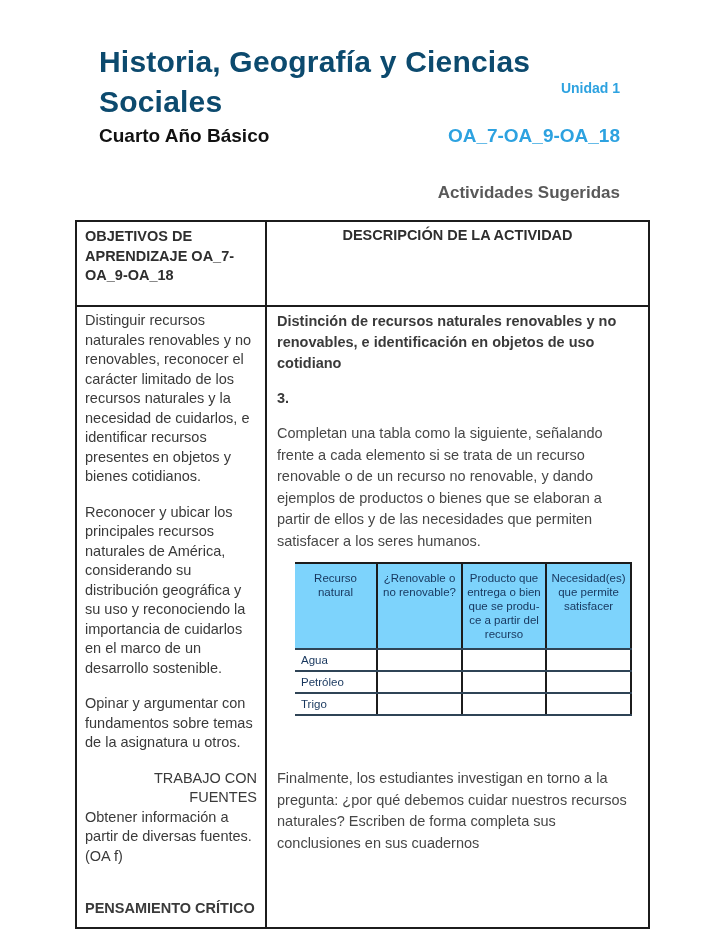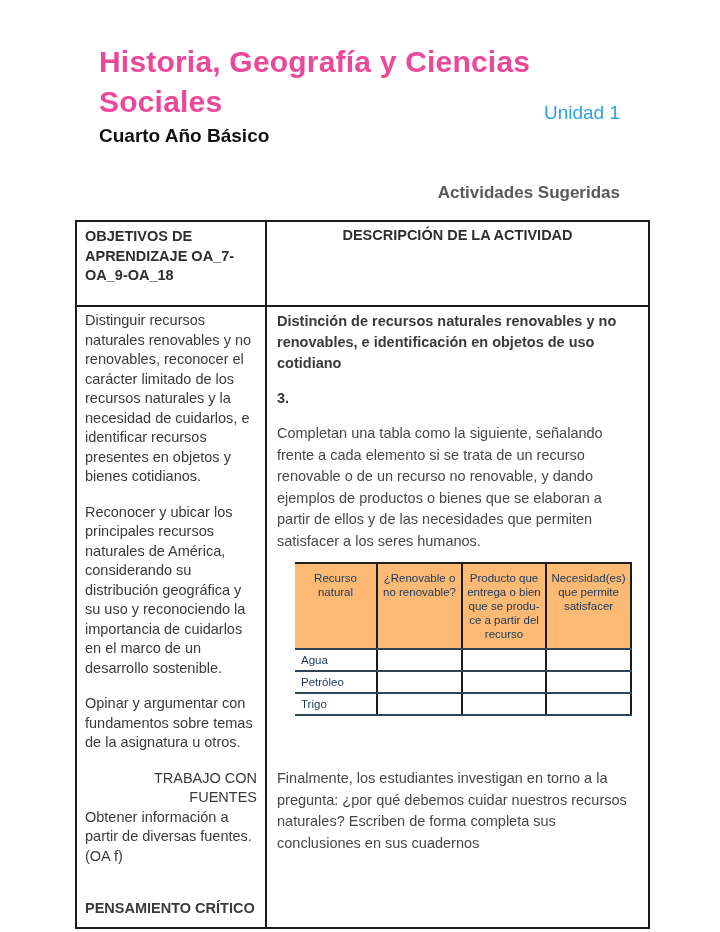--- a/index.html
+++ b/index.html
@@ -7,26 +7,26 @@
   body {
     width:720px; height:932px; overflow:hidden;
     font-family:"Liberation Sans", sans-serif;
     color:#3c3c3c;
   }
   .page { position:relative; width:720px; height:932px; background:#fff; }
 
   
   .doc-header { position:relative; margin:42px 100px 0 99px; }
   .doc-title {
-    color:#ec4899; font-size:30px; font-weight:bold; line-height:40px;
+    color:#0c4a6e; font-size:30px; font-weight:bold; line-height:40px;
     max-width:455px; letter-spacing:0.2px;
   }
   .unit-label {
-    position:absolute; right:0; top:60px;
-    color:#2da2e0; font-size:19px; font-weight:normal;
+    position:absolute; right:0; top:38px;
+    color:#2da2e0; font-size:14px; font-weight:bold;
   }
   .sub-row {
     display:flex; justify-content:space-between; align-items:baseline; margin-top:3px;gap:46px;
   }
   .grade-label { color:#111; font-size:19px; font-weight:bold; }
   .oa-codes   { color:#2da2e0; font-size:19px; font-weight:bold; }
 
   
   .section-title {
     margin-top:36px; width:573px; margin-left:47px;
@@ -64,21 +64,21 @@
   .activity-instructions { margin-top:14px; line-height:21.5px; }
   .activity-closing { margin-top:52px; line-height:21.5px; }
 
   
   table.resource {
     margin:10px 0 0 18px; width:336px;
     border-collapse:collapse; table-layout:fixed;
     font-size:11.5px; line-height:14px; color:#17365d;
   }
   table.resource th {
-    background:#fdba74; font-weight:normal; text-align:center;
+    background:#7dd3fc; font-weight:normal; text-align:center;
     padding:7px 3px; vertical-align:top;
     border-bottom:2px solid #2f4456; border-left:1px solid #44607а;
   }
   table.resource th { border-left:1px solid #44607a; }
   table.resource th:first-child { border-left:none; }
   table.resource td {
     padding:3px 6px; vertical-align:top; height:20px;
     border-bottom:2px solid #2f4456; border-left:1px solid #44607a;
   }
   table.resource td:first-child { border-left:none; text-align:left; }
@@ -86,20 +86,21 @@
 </head>
 <body>
 
 <div class="page">
 
   <div class="doc-header">
     <div class="doc-title">Historia, Geografía y Ciencias Sociales</div>
     <div class="unit-label">Unidad 1</div>
     <div class="sub-row">
       <span class="grade-label">Cuarto Año Básico</span>
+      <span class="oa-codes">OA_7-OA_9-OA_18</span>
     </div>
   </div>
 
   <div class="section-title">Actividades Sugeridas</div>
 
   <table class="activities">
     <colgroup>
         <col style="width:190px">
         <col style="width:383px">
       </colgroup>

